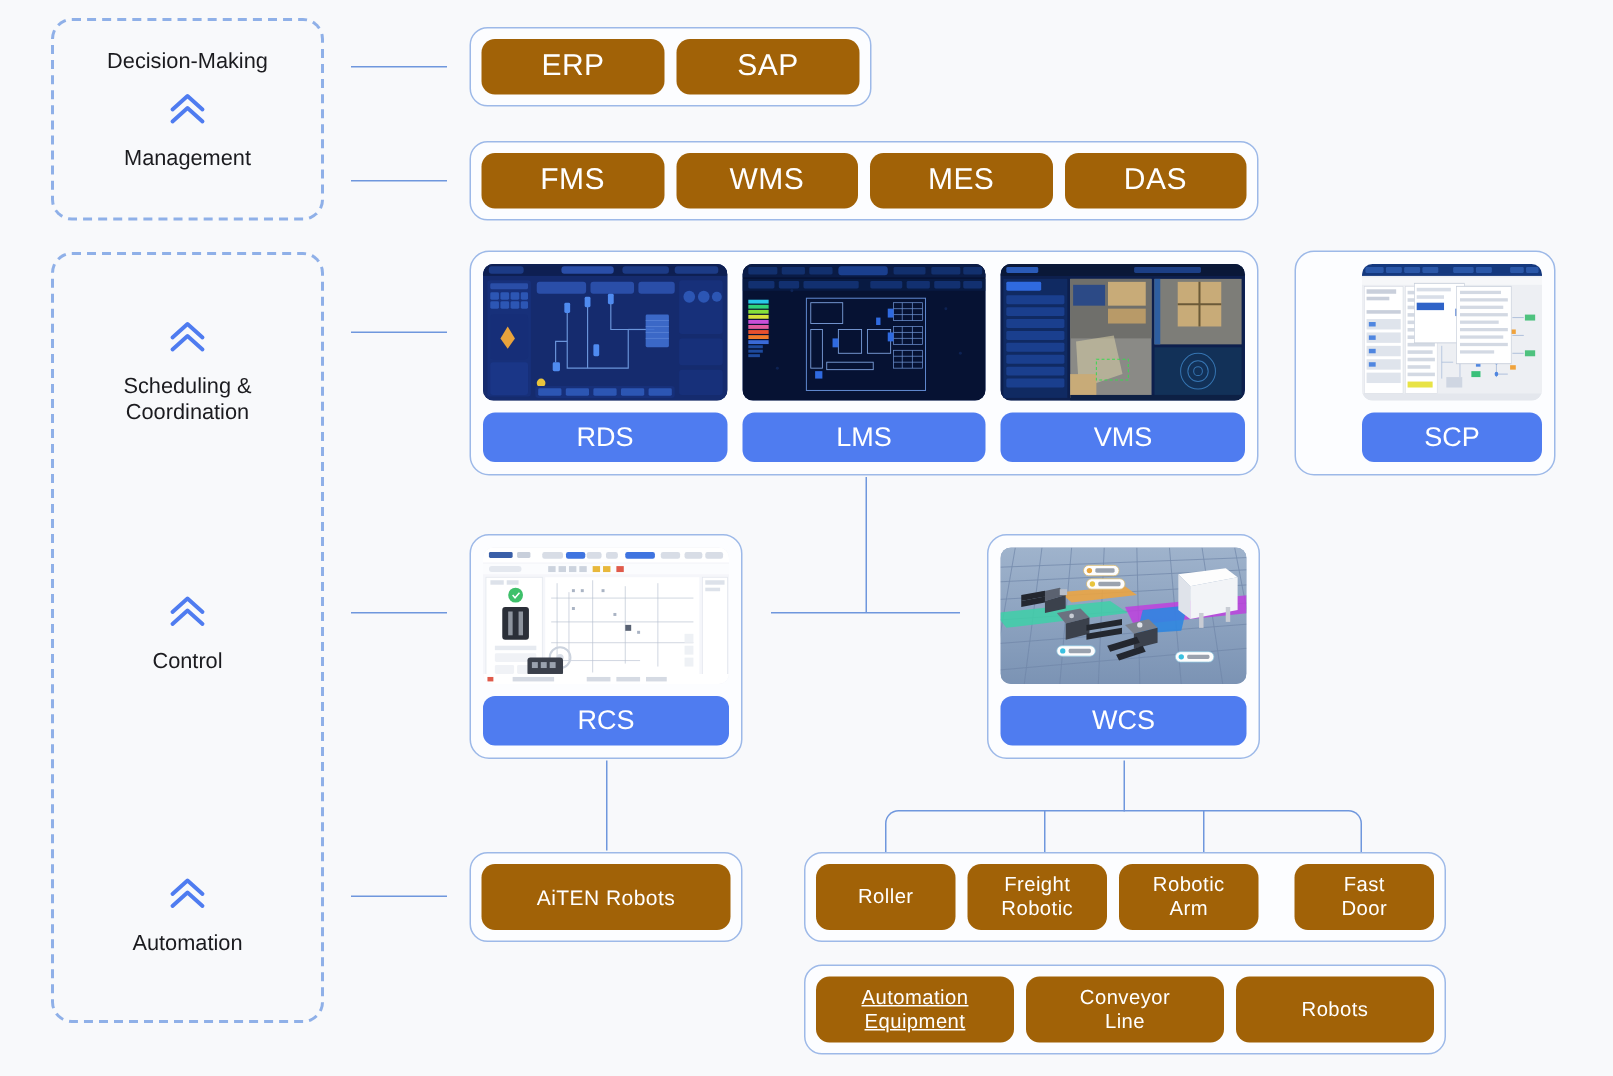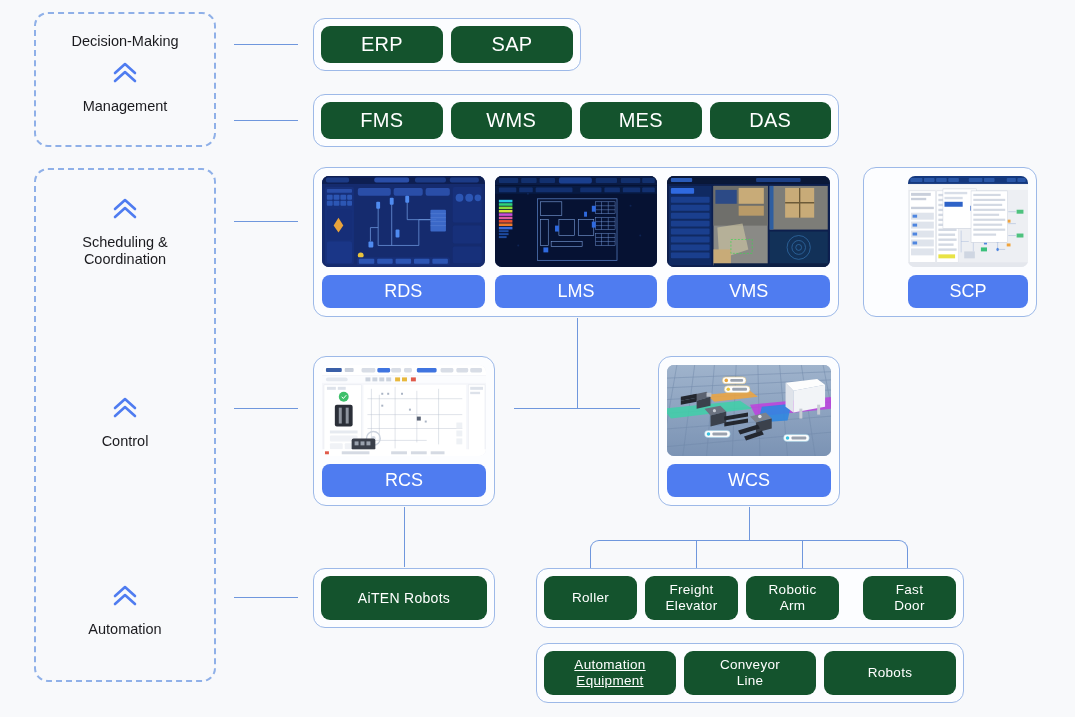--- a/index.html
+++ b/index.html
@@ -58,21 +58,21 @@
     position: absolute;
     border: 1.6px solid #9db9e8;
     border-radius: 12px;
     background: #fcfdff;
     display: flex;
     align-items: center;
     gap: 8px;
     padding: 7px;
   }
   .pill {
-    background: #14532d;
+    background: #a16207;
     color: #ffffff;
     border-radius: 9px;
     display: flex;
     align-items: center;
     justify-content: center;
     text-align: center;
     font-size: 20px;
     font-weight: 400;
     letter-spacing: .3px;
     flex: 1 1 0;
@@ -129,21 +129,21 @@
           <path d="M5 13 L15 4 L25 13" fill="none" stroke="#4f7cf0" stroke-width="2.6" stroke-linecap="round" stroke-linejoin="round"></path>
           <path d="M5 21 L15 12 L25 21" fill="none" stroke="#4f7cf0" stroke-width="2.6" stroke-linecap="round" stroke-linejoin="round"></path>
         </svg>
       </div>
       <div class="cell-label">Management</div>
     </div>
   </div>
 
   <div class="layer-box" style="left:34px; top:168px; width:182px; height:514px;">
 
-    <div class="layer-cell" style="top:16px;">
+    <div class="layer-cell" style="top:32px;">
       <div class="chev">
         <svg width="30" height="26" viewBox="0 0 30 26">
           <path d="M5 13 L15 4 L25 13" fill="none" stroke="#4f7cf0" stroke-width="2.6" stroke-linecap="round" stroke-linejoin="round"></path>
           <path d="M5 21 L15 12 L25 21" fill="none" stroke="#4f7cf0" stroke-width="2.6" stroke-linecap="round" stroke-linejoin="round"></path>
         </svg>
       </div>
       <div class="cell-label" style="padding:0 28px;">Scheduling &amp; Coordination</div>
     </div>
 
     <div class="layer-cell" style="top:215px;">
@@ -683,21 +683,21 @@
   <div class="vline" style="left:696px; top:540px; height:28px;"></div>
   <div class="vline" style="left:802px; top:540px; height:28px;"></div>
 
   <div class="group" style="left:313px; top:568px; width:182px; height:60px;">
     <div class="pill" style="font-size:14px;">AiTEN Robots</div>
   </div>
 
   <div class="group" style="left:536px; top:568px; width:428px; height:60px;">
     <div class="pill small" style="white-space:pre-line;">Roller</div>
     <div class="pill small" style="white-space:pre-line;">Freight
-Elevator</div>
+Robotic</div>
     <div class="pill small" style="white-space:pre-line;">Robotic
 Arm</div>
     <div class="pill small" style="white-space:pre-line;margin-left:16px;">Fast
 Door</div>
   </div>
 
   <div class="group" style="left:536px; top:643px; width:428px; height:60px;">
     <div class="pill small" style="white-space:pre-line;text-decoration:underline;">Automation
 Equipment</div>
     <div class="pill small" style="white-space:pre-line;">Conveyor

